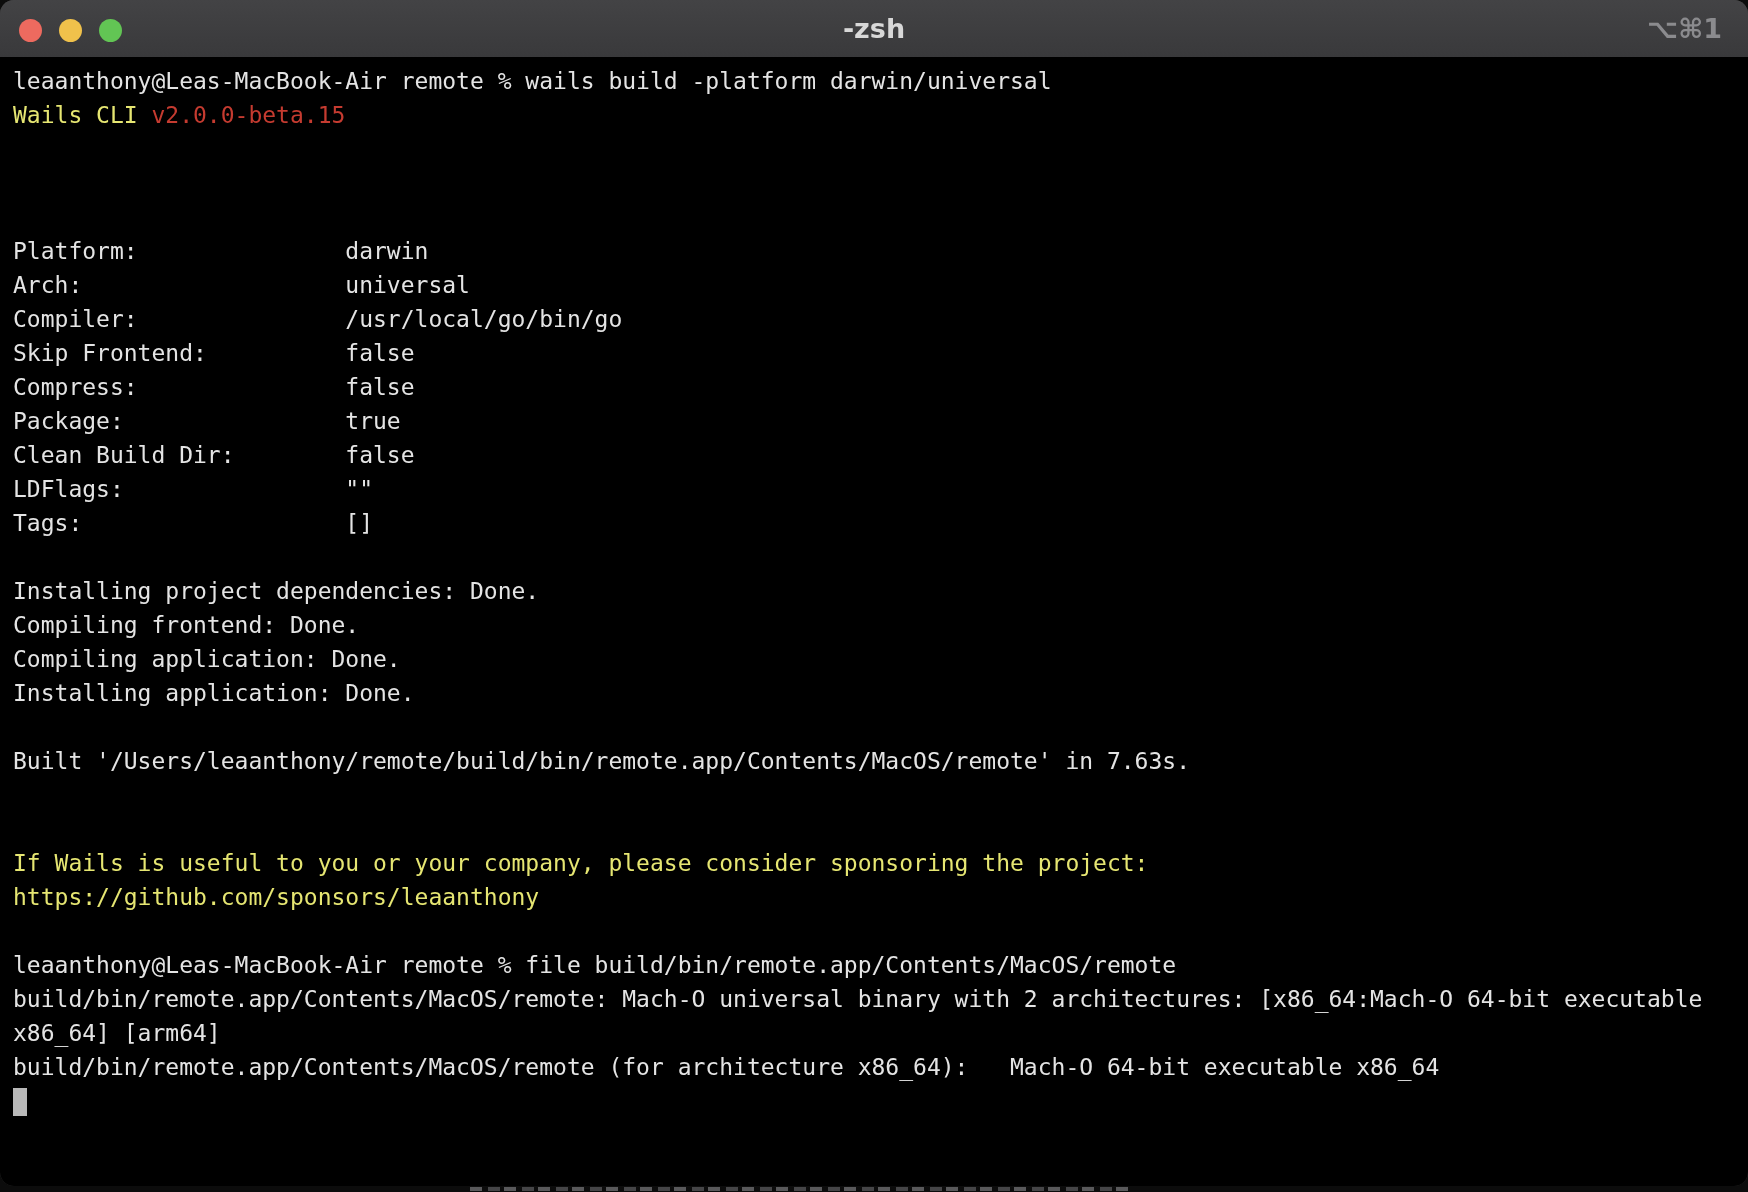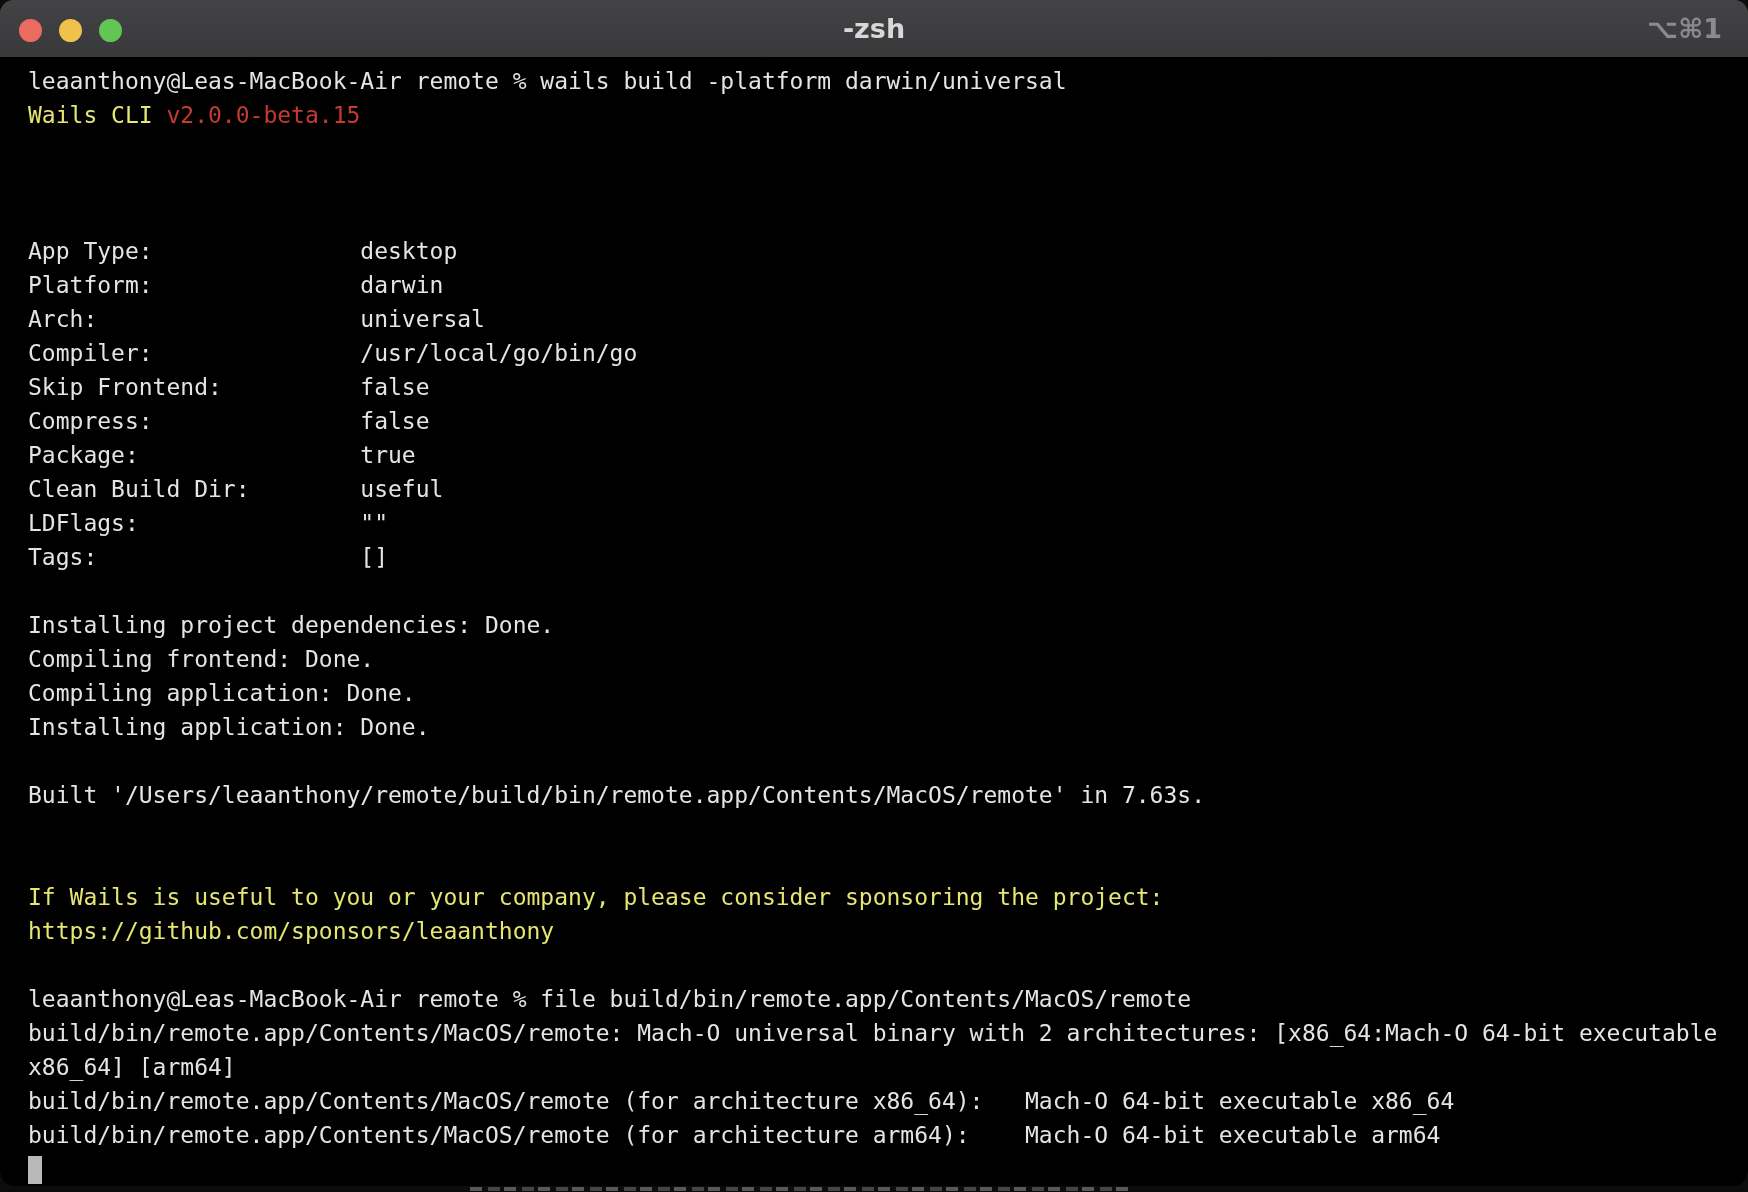--- a/index.html
+++ b/index.html
@@ -56,21 +56,21 @@
     right: 26px; top: 0;
     height: 57px;
     line-height: 57px;
     font-size: 27px;
     font-weight: 600;
     color: var(--shortcut-text, #8b8b8e);
   }
   .terminal {
     position: absolute;
     left: 0; top: 57px; right: 0; bottom: 0;
-    padding: 7px 10px 0 28px;
+    padding: 7px 10px 0 13px;
     font-family: "DejaVu Sans Mono", "Liberation Mono", monospace;
     font-size: 23px;
     line-height: 34px;
     color: var(--term-fg, #e4e4e4);
     background: var(--term-bg, #000);
   }
   .tline {
     white-space: pre;
     height: 34px;
   }
@@ -106,43 +106,41 @@
     </div>
     <div class="title">-zsh</div>
     <div class="shortcut">⌥⌘1</div>
   </div>
   <div class="terminal">
       <div class="tline"><span>leaanthony@Leas-MacBook-Air remote % wails build -platform darwin/universal</span></div>
       <div class="tline"><span class="fg-yellow">Wails CLI </span><span class="fg-red">v2.0.0-beta.15</span></div>
       <div class="tline">&nbsp;</div>
       <div class="tline">&nbsp;</div>
       <div class="tline">&nbsp;</div>
-      <div class="tline"><span>App Type:               desktop</span></div>
       <div class="tline"><span>Platform:               darwin</span></div>
       <div class="tline"><span>Arch:                   universal</span></div>
       <div class="tline"><span>Compiler:               /usr/local/go/bin/go</span></div>
       <div class="tline"><span>Skip Frontend:          false</span></div>
       <div class="tline"><span>Compress:               false</span></div>
       <div class="tline"><span>Package:                true</span></div>
-      <div class="tline"><span>Clean Build Dir:        useful</span></div>
+      <div class="tline"><span>Clean Build Dir:        false</span></div>
       <div class="tline"><span>LDFlags:                ""</span></div>
       <div class="tline"><span>Tags:                   []</span></div>
       <div class="tline">&nbsp;</div>
       <div class="tline"><span>Installing project dependencies: Done.</span></div>
       <div class="tline"><span>Compiling frontend: Done.</span></div>
       <div class="tline"><span>Compiling application: Done.</span></div>
       <div class="tline"><span>Installing application: Done.</span></div>
       <div class="tline">&nbsp;</div>
       <div class="tline"><span>Built '/Users/leaanthony/remote/build/bin/remote.app/Contents/MacOS/remote' in 7.63s.</span></div>
       <div class="tline">&nbsp;</div>
       <div class="tline">&nbsp;</div>
       <div class="tline"><span class="fg-yellow">If Wails is useful to you or your company, please consider sponsoring the project:</span></div>
       <div class="tline"><span class="fg-yellow">https://github.com/sponsors/leaanthony</span></div>
       <div class="tline">&nbsp;</div>
       <div class="tline"><span>leaanthony@Leas-MacBook-Air remote % file build/bin/remote.app/Contents/MacOS/remote</span></div>
       <div class="tline"><span>build/bin/remote.app/Contents/MacOS/remote: Mach-O universal binary with 2 architectures: [x86_64:Mach-O 64-bit executable</span></div>
       <div class="tline"><span>x86_64] [arm64]</span></div>
       <div class="tline"><span>build/bin/remote.app/Contents/MacOS/remote (for architecture x86_64):   Mach-O 64-bit executable x86_64</span></div>
-      <div class="tline"><span>build/bin/remote.app/Contents/MacOS/remote (for architecture arm64):    Mach-O 64-bit executable arm64</span></div>
       <div class="tline"><span class="cursor"></span></div>
     </div>
 </div>
 <div class="behind-sliver"></div>
 
 </body></html>

